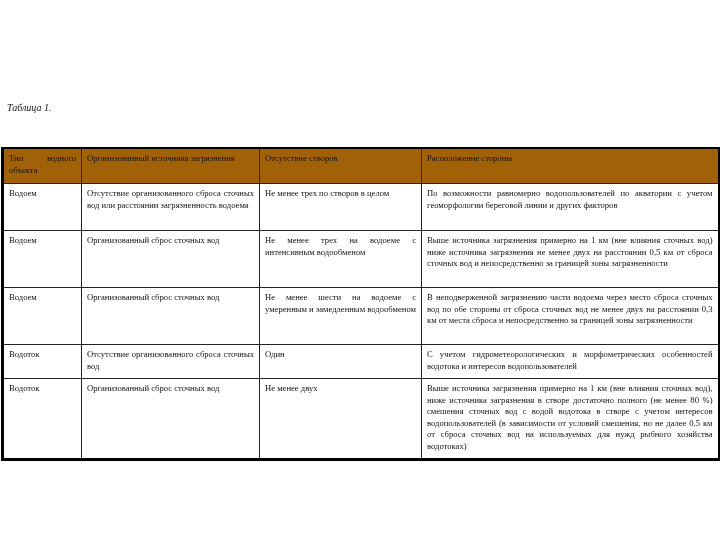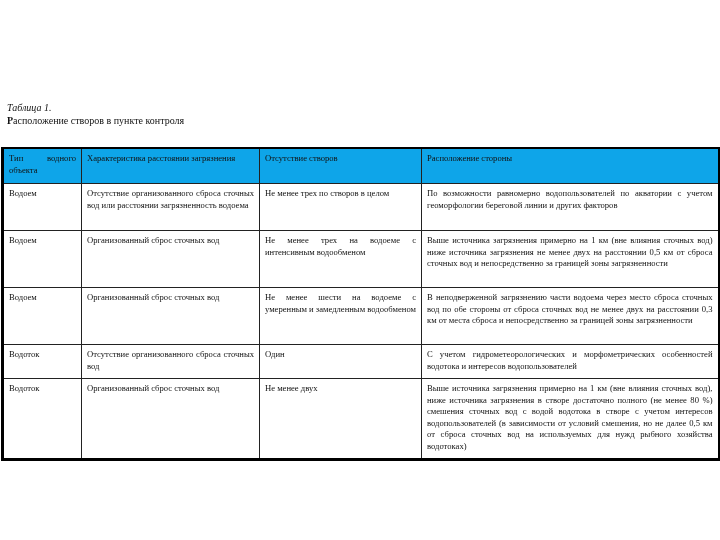--- a/index.html
+++ b/index.html
@@ -9,47 +9,46 @@
   .caption .num { font-style: italic; }
   .caption .title { font-weight: normal; }
   .caption .title b { font-weight: bold; }
   table { position: absolute; left: 1px; top: 147px; width: 716px;
           border-collapse: collapse; table-layout: fixed;
           border-left: 3px solid #000; border-right: 2px solid #000;
           border-top: 2px solid #000; border-bottom: 3px solid #000; font-size: 8.6px; line-height: 11.5px; }
   col.c1 { width: 79px; } col.c2 { width: 178px; } col.c3 { width: 162px; } col.c4 { width: 297px; }
   th, td { border: 1px solid #222; vertical-align: top; text-align: justify;
            padding: 4px 5px 6px 5px; font-weight: normal; }
-  thead th { background: #0ea5e9; height: 24px; text-align: left; }
+  thead th { background: #a16207; height: 24px; text-align: left; }
   thead th.just { text-align: justify; }
   tbody tr.r1 td { height: 36px; }
   tbody tr.r2 td { height: 46px; }
   tbody tr.r3 td { height: 46px; }
   tbody tr.r4 td { height: 22px; }
   tbody tr.r5 td { height: 68px; }
 </style>
 </head>
 <body>
 
 <div class="caption">
   <div class="num">Таблица 1.</div>
-  <div class="title"><b>Р</b><span>асположение створов в пункте контроля</span></div>
 </div>
 
 <table>
   <colgroup>
       <col class="c1">
       <col class="c2">
       <col class="c3">
       <col class="c4">
     </colgroup>
   <thead>
     <tr>
       <th class="just">Тип водного объекта</th>
-      <th class="just">Характеристика расстоянии загрязнения</th>
+      <th class="just">Организованный источника загрязнения</th>
       <th>Отсутствие створов</th>
       <th>Расположение стороны</th>
     </tr>
   </thead>
   <tbody>
     <tr class="r1">
       <td>Водоем</td>
       <td>Отсутствие организованного сброса сточных вод или расстоянии загрязненность водоема</td>
       <td>Не менее трех по створов в целом</td>
       <td>По возможности равномерно водопользователей по акватории с учетом геоморфологии береговой линии и других факторов</td>

